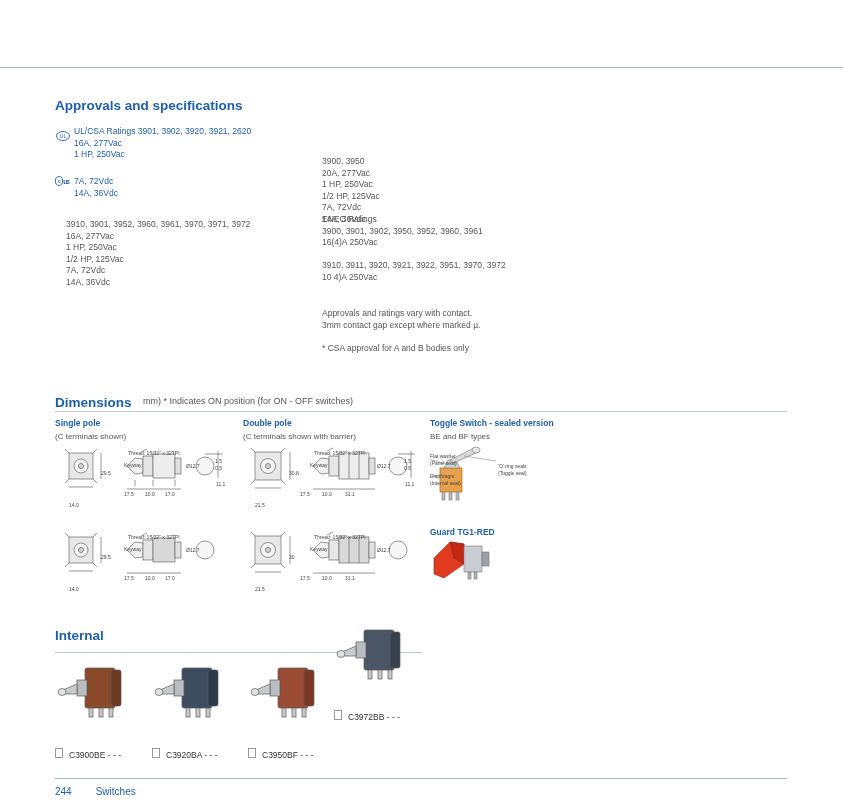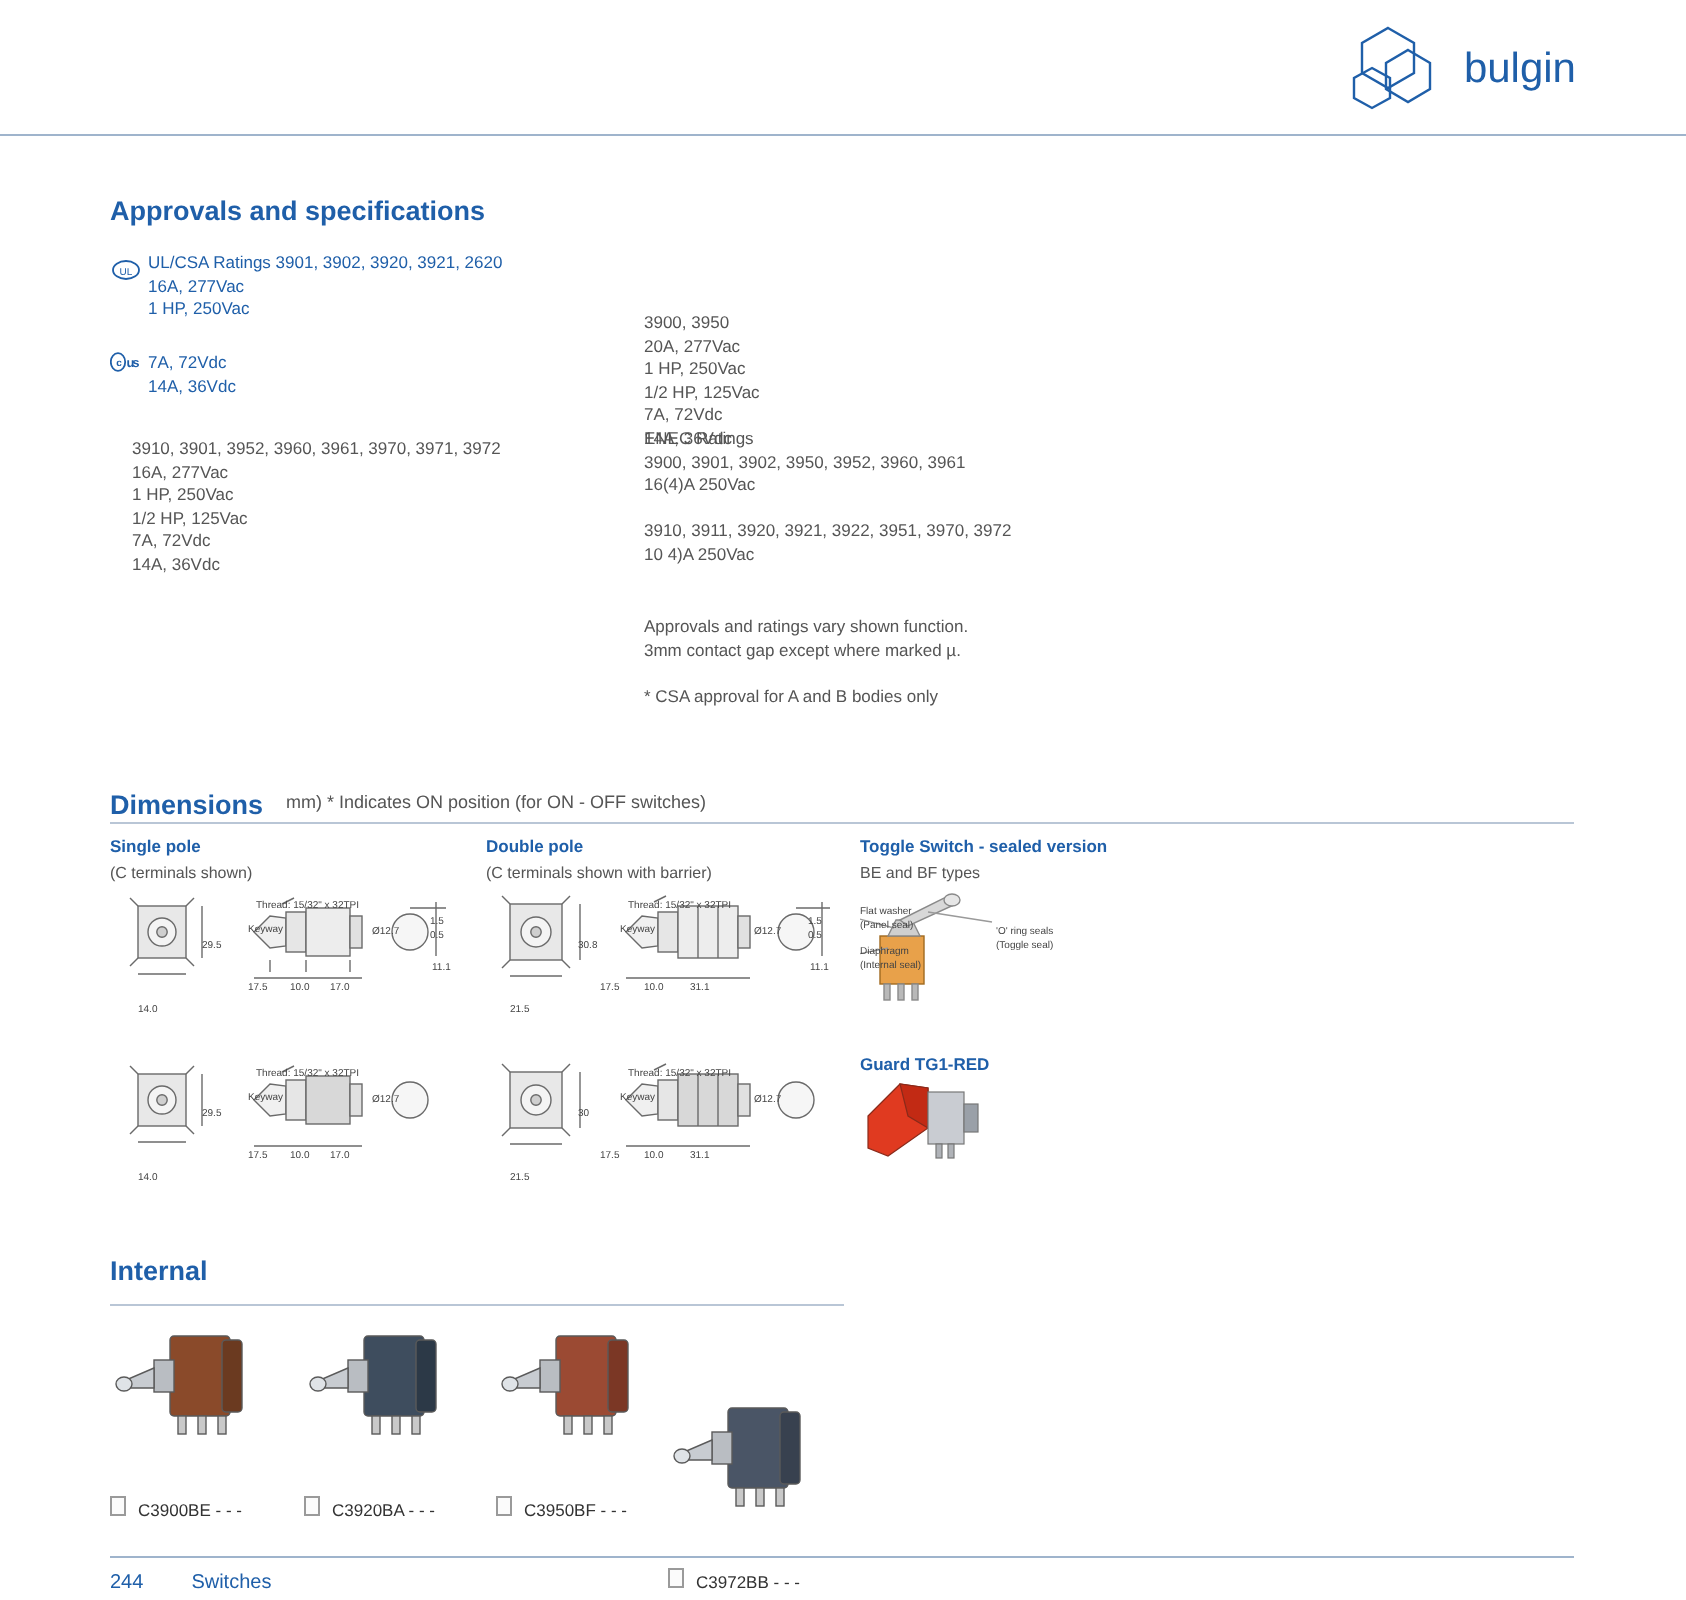--- a/index.html
+++ b/index.html
@@ -164,32 +164,20 @@
     font-size: 10px;
     color: #1f5fa9;
   }
   .footer-text .pg { font-weight: normal; }
   .footer-text .lbl { margin-left: 24px; }
 </style>
 </head>
 <body>
 
 <div class="header">
-  <div class="logo-wrap">
-    <span class="logo-mark">
-      <svg width="52" height="46" viewBox="0 0 52 46">
-        <g fill="none" stroke="#1f5fa9" stroke-width="1.2">
-          <polygon points="20,2 33,9.5 33,24.5 20,32 7,24.5 7,9.5"></polygon>
-          <polygon points="30,13 41,19.5 41,32.5 30,39 19,32.5 19,19.5"></polygon>
-          <polygon points="12,22 21,27 21,37 12,42 3,37 3,27"></polygon>
-        </g>
-      </svg>
-    </span>
-    <span class="logo-text">bulgin</span>
-  </div>
   <div class="header-rule"></div>
 </div>
 
 <div class="sec-title" id="approvals-title">Approvals and specifications</div>
 
 <span id="ul-logo">
   <svg width="14" height="10" viewBox="0 0 14 10">
     <ellipse cx="7" cy="5" rx="6.5" ry="4.5" fill="none" stroke="#1f5fa9" stroke-width="0.9"></ellipse>
     <text x="7" y="7.4" font-size="5" fill="#1f5fa9" text-anchor="middle" font-family="Liberation Sans, sans-serif">UL</text>
   </svg>
@@ -235,21 +223,21 @@
   <div>3900, 3901, 3902, 3950, 3952, 3960, 3961</div>
   <div>16(4)A 250Vac</div>
 </div>
 
 <div class="approval-col grey" id="right-block-3">
   <div>3910, 3911, 3920, 3921, 3922, 3951, 3970, 3972</div>
   <div>10 4)A 250Vac</div>
 </div>
 
 <div class="approval-col grey" id="right-note-1">
-  <div>Approvals and ratings vary shown function.</div>
+  <div>Approvals and ratings vary with contact.</div>
   <div>3mm contact gap except where marked µ.</div>
 </div>
 <div class="approval-col grey" id="right-note-2">
   <div>* CSA approval for A and B bodies only</div>
 </div>
 
 <div class="sec-title" id="dimensions-title">Dimensions</div>
 <div id="dimensions-note">mm) * Indicates ON position (for ON - OFF switches)</div>
 <div class="sec-rule" id="dimensions-rule"></div>
 
@@ -495,21 +483,21 @@
         <rect x="34" y="48" width="4" height="9" fill="#c9c9c9"></rect>
         <rect x="44" y="48" width="4" height="9" fill="#c9c9c9"></rect>
         <rect x="54" y="48" width="4" height="9" fill="#c9c9c9"></rect>
       </g>
     </svg>
   </div>
   <span class="ex-check"></span>
   <span class="ex-label">C3950BF - - -</span>
 </div>
 
-<div class="example" style="left:334px; top:696px;">
+<div class="example" style="left:334px; top:622px;">
   <div class="ex-img">
     <svg width="110" height="62" viewBox="0 0 110 62">
       <g stroke="#5a5a5a" stroke-width="0.7">
         <rect x="30" y="8" width="30" height="40" rx="2" fill="#4a5566"></rect>
         <rect x="56" y="10" width="10" height="36" rx="2" fill="#38414f"></rect>
         <rect x="22" y="20" width="10" height="16" fill="#b9bdc2"></rect>
         <path d="M22 24 L8 30 L8 34 L22 34 Z" fill="#c8ccd1"></path>
         <ellipse cx="7" cy="32" rx="4" ry="3.5" fill="#dfe3e7"></ellipse>
         <rect x="34" y="48" width="4" height="9" fill="#c9c9c9"></rect>
         <rect x="44" y="48" width="4" height="9" fill="#c9c9c9"></rect>

